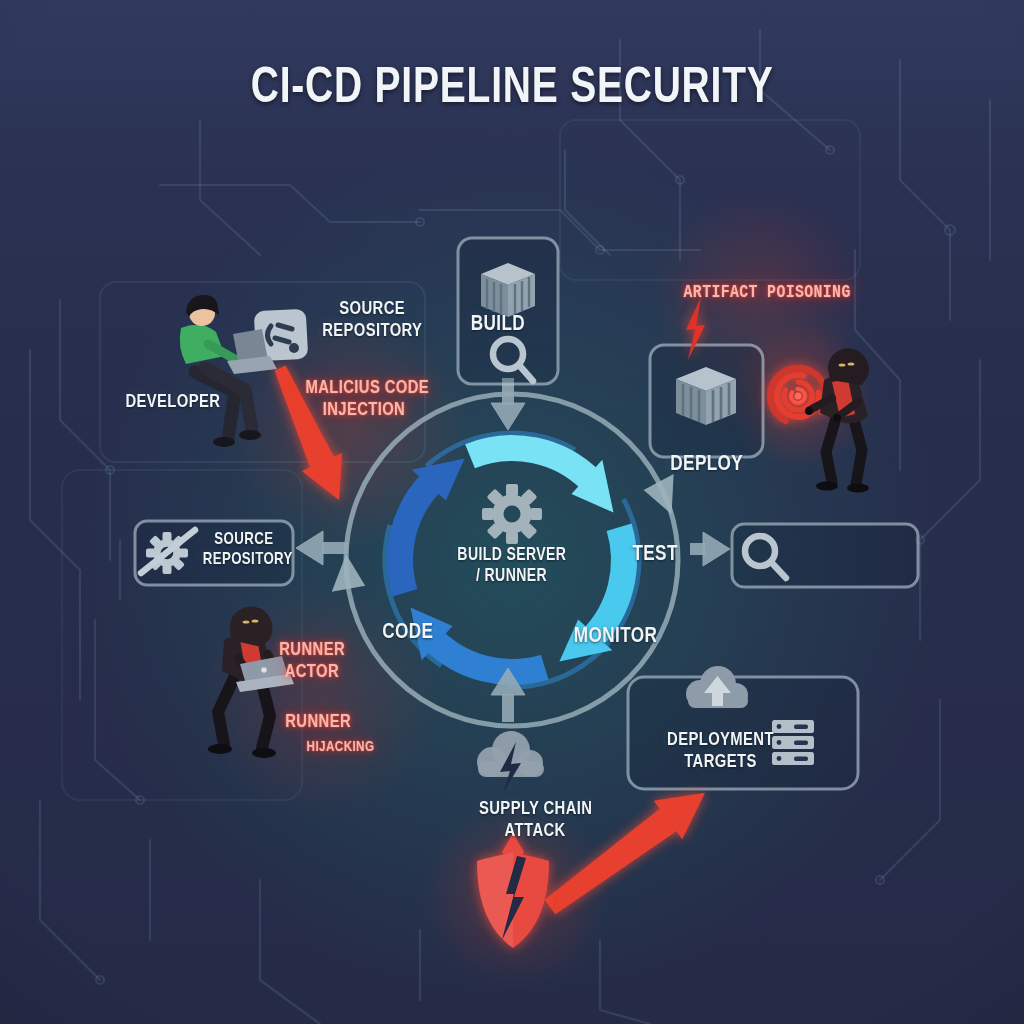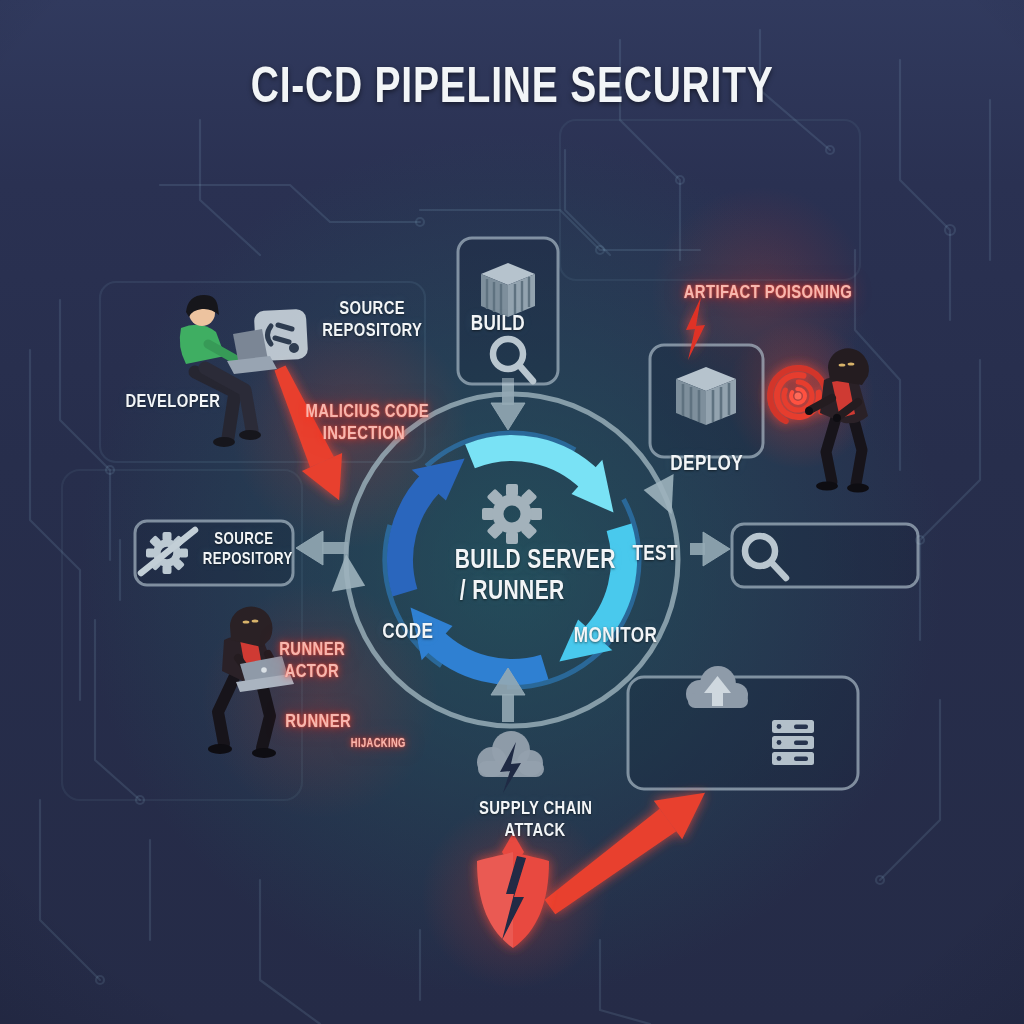--- a/index.html
+++ b/index.html
@@ -302,40 +302,40 @@
     <span class="cond">CI-CD PIPELINE SECURITY</span>
   </div>
 
   <div class="lbl" style="left:298px;top:297px;width:148px;font-size:19px;">
     <div><span class="cond">SOURCE</span></div>
     <div><span class="cond">REPOSITORY</span></div>
   </div>
   <div class="lbl" style="left:112px;top:390px;width:120px;font-size:19px;">
     <span class="cond">DEVELOPER</span>
   </div>
-  <div class="lbl redglow" style="left:288px;top:400px;width:152px;font-size:19px;">
+  <div class="lbl redglow" style="left:288px;top:376px;width:152px;font-size:19px;">
     <div><span class="cond">MALICIUS CODE</span></div>
     <div><span class="cond">INJECTION</span></div>
   </div>
 
   <div class="lbl" style="left:458px;top:310px;width:80px;font-size:22px;">
     <span class="cond">BUILD</span>
   </div>
-  <div class="lbl redglow" style="left:660px;top:281px;width:205px;font-size:19px;">
+  <div class="lbl redglow" style="left:660px;top:281px;width:205px;font-size:19px;font-family:Liberation Mono, monospace;">
     <span class="cond">ARTIFACT POISONING</span>
   </div>
   <div class="lbl" style="left:650px;top:418px;width:113px;font-size:22px;margin-top:32px;">
     <span class="cond">DEPLOY</span>
   </div>
 
   <div class="lbl" style="left:190px;top:529px;width:108px;font-size:17px;">
     <div><span class="cond">SOURCE</span></div>
     <div><span class="cond">REPOSITORY</span></div>
   </div>
-  <div class="lbl" style="left:432px;top:544px;width:160px;font-size:27px;">
+  <div class="lbl" style="left:432px;top:544px;width:160px;font-size:18px;">
     <div><span class="cond">BUILD SERVER</span></div>
     <div><span class="cond">/ RUNNER</span></div>
   </div>
   <div class="lbl" style="left:620px;top:540px;width:70px;font-size:22px;">
     <span class="cond">TEST</span>
   </div>
 
   <div class="lbl" style="left:368px;top:618px;width:80px;font-size:22px;">
     <span class="cond">CODE</span>
   </div>
@@ -343,22 +343,26 @@
     <span class="cond">MONITOR</span>
   </div>
 
   <div class="lbl redglow" style="left:270px;top:638px;width:84px;font-size:19px;">
     <div><span class="cond">RUNNER</span></div>
     <div><span class="cond">ACTOR</span></div>
   </div>
   <div class="lbl redglow" style="left:276px;top:710px;width:80px;font-size:19px;">
     <span class="cond">RUNNER</span>
   </div>
-  <div class="lbl redglow" style="left:284px;top:737px;width:130px;font-size:12px;text-align:right;">
+  <div class="lbl redglow" style="left:276px;top:737px;width:130px;font-size:15px;">
     <span class="cond">HIJACKING</span>
   </div>
 
   <div class="lbl" style="left:458px;top:797px;width:155px;font-size:19px;">
     <div><span class="cond">SUPPLY CHAIN</span></div>
     <div><span class="cond">ATTACK</span></div>
   </div>
+  <div class="lbl" style="left:650px;top:728px;width:140px;font-size:19px;">
+    <div><span class="cond">DEPLOYMENT</span></div>
+    <div><span class="cond">TARGETS</span></div>
+  </div>
 
 </div>
 
 </body></html>

